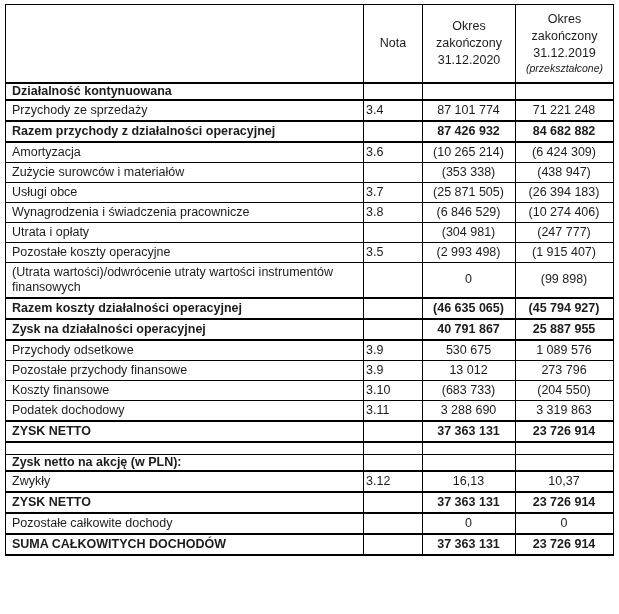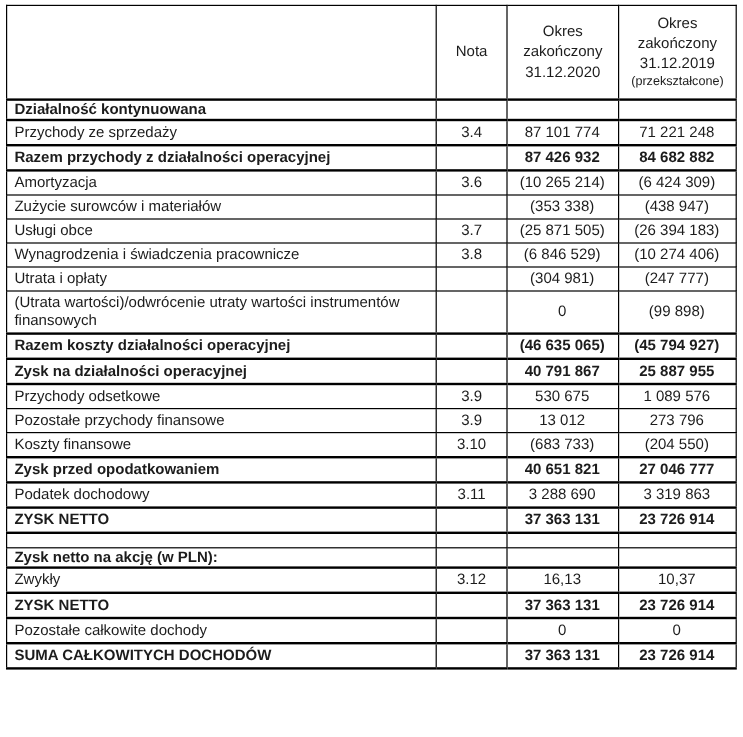--- a/index.html
+++ b/index.html
@@ -33,31 +33,32 @@
   thead th {
     font-weight: 400;
     text-align: center;
     vertical-align: middle;
     height: 78px;
     line-height: 17px;
     padding: 2px 3px;
     border-bottom-width: 2px;
   }
   .hdr-note {
+    font-style: italic;
     font-size: 10.5px;
     line-height: 13px;
   }
 
   td {
     padding: 2px 7px 2px 6px;
     line-height: 15px;
     vertical-align: middle;
   }
   td.label { text-align: left; }
-  td.nota  { text-align: center; padding-left: 2px; padding-right: 2px; }
+  td.nota  { padding-left: 2px; padding-right: 2px; }
   td.val   { text-align: center; margin-left: 20px; }
 
   tr.total td {
     font-weight: 700;
     border-top-width: 2px;
     border-bottom-width: 2px;
   }
   tr.section td {
     border-bottom-width: 2px;
     line-height: 11px;
@@ -136,20 +137,26 @@
           <td class="val">(6 846 529)</td>
           <td class="val">(10 274 406)</td>
         </tr>
         <tr class="normal">
           <td class="label">Utrata i opłaty</td>
           <td class="nota"></td>
           <td class="val">(304 981)</td>
           <td class="val">(247 777)</td>
         </tr>
         <tr class="normal">
+          <td class="label">Pozostałe koszty operacyjne</td>
+          <td class="nota">3.5</td>
+          <td class="val">(2 993 498)</td>
+          <td class="val">(1 915 407)</td>
+        </tr>
+        <tr class="normal">
           <td class="label">(Utrata wartości)/odwrócenie utraty wartości instrumentów finansowych</td>
           <td class="nota"></td>
           <td class="val">0</td>
           <td class="val">(99 898)</td>
         </tr>
         <tr class="total">
           <td class="label">Razem koszty działalności operacyjnej</td>
           <td class="nota"></td>
           <td class="val">(46 635 065)</td>
           <td class="val">(45 794 927)</td>
@@ -171,26 +178,20 @@
           <td class="nota">3.9</td>
           <td class="val">13 012</td>
           <td class="val">273 796</td>
         </tr>
         <tr class="normal">
           <td class="label">Koszty finansowe</td>
           <td class="nota">3.10</td>
           <td class="val">(683 733)</td>
           <td class="val">(204 550)</td>
         </tr>
-        <tr class="total">
-          <td class="label">Zysk przed opodatkowaniem</td>
-          <td class="nota"></td>
-          <td class="val">40 651 821</td>
-          <td class="val">27 046 777</td>
-        </tr>
         <tr class="normal">
           <td class="label">Podatek dochodowy</td>
           <td class="nota">3.11</td>
           <td class="val">3 288 690</td>
           <td class="val">3 319 863</td>
         </tr>
         <tr class="total">
           <td class="label">ZYSK NETTO</td>
           <td class="nota"></td>
           <td class="val">37 363 131</td>

